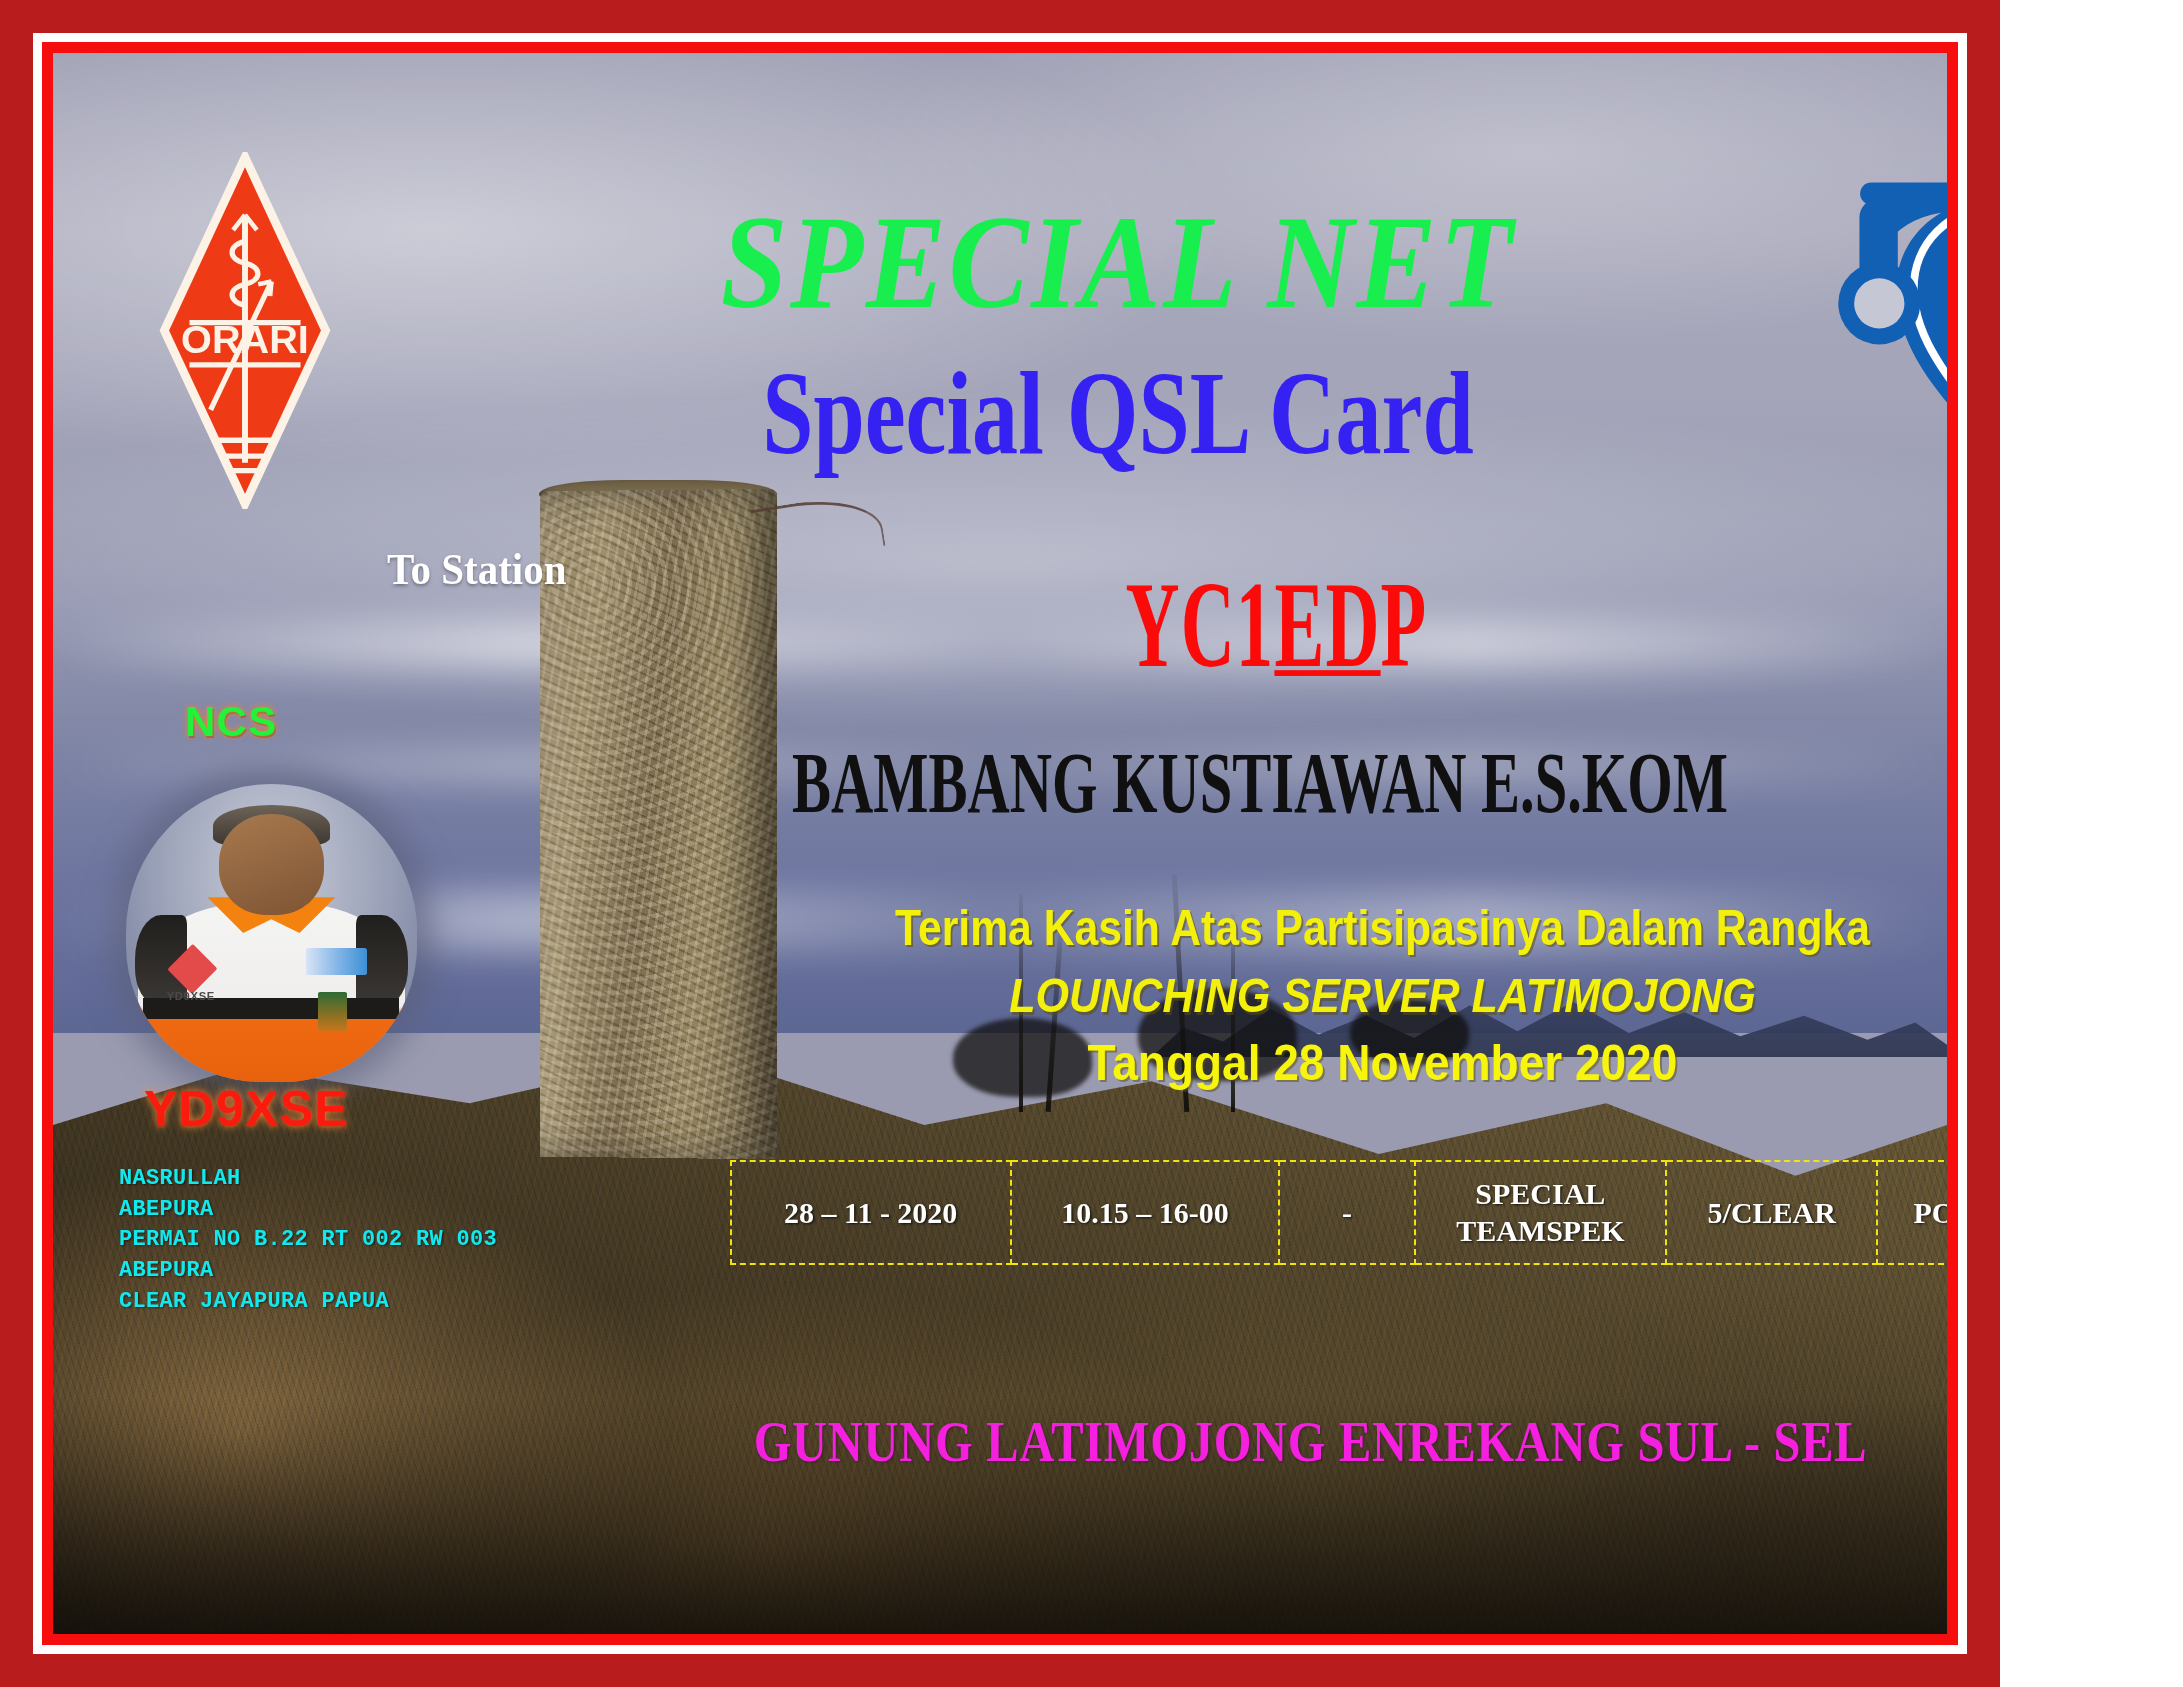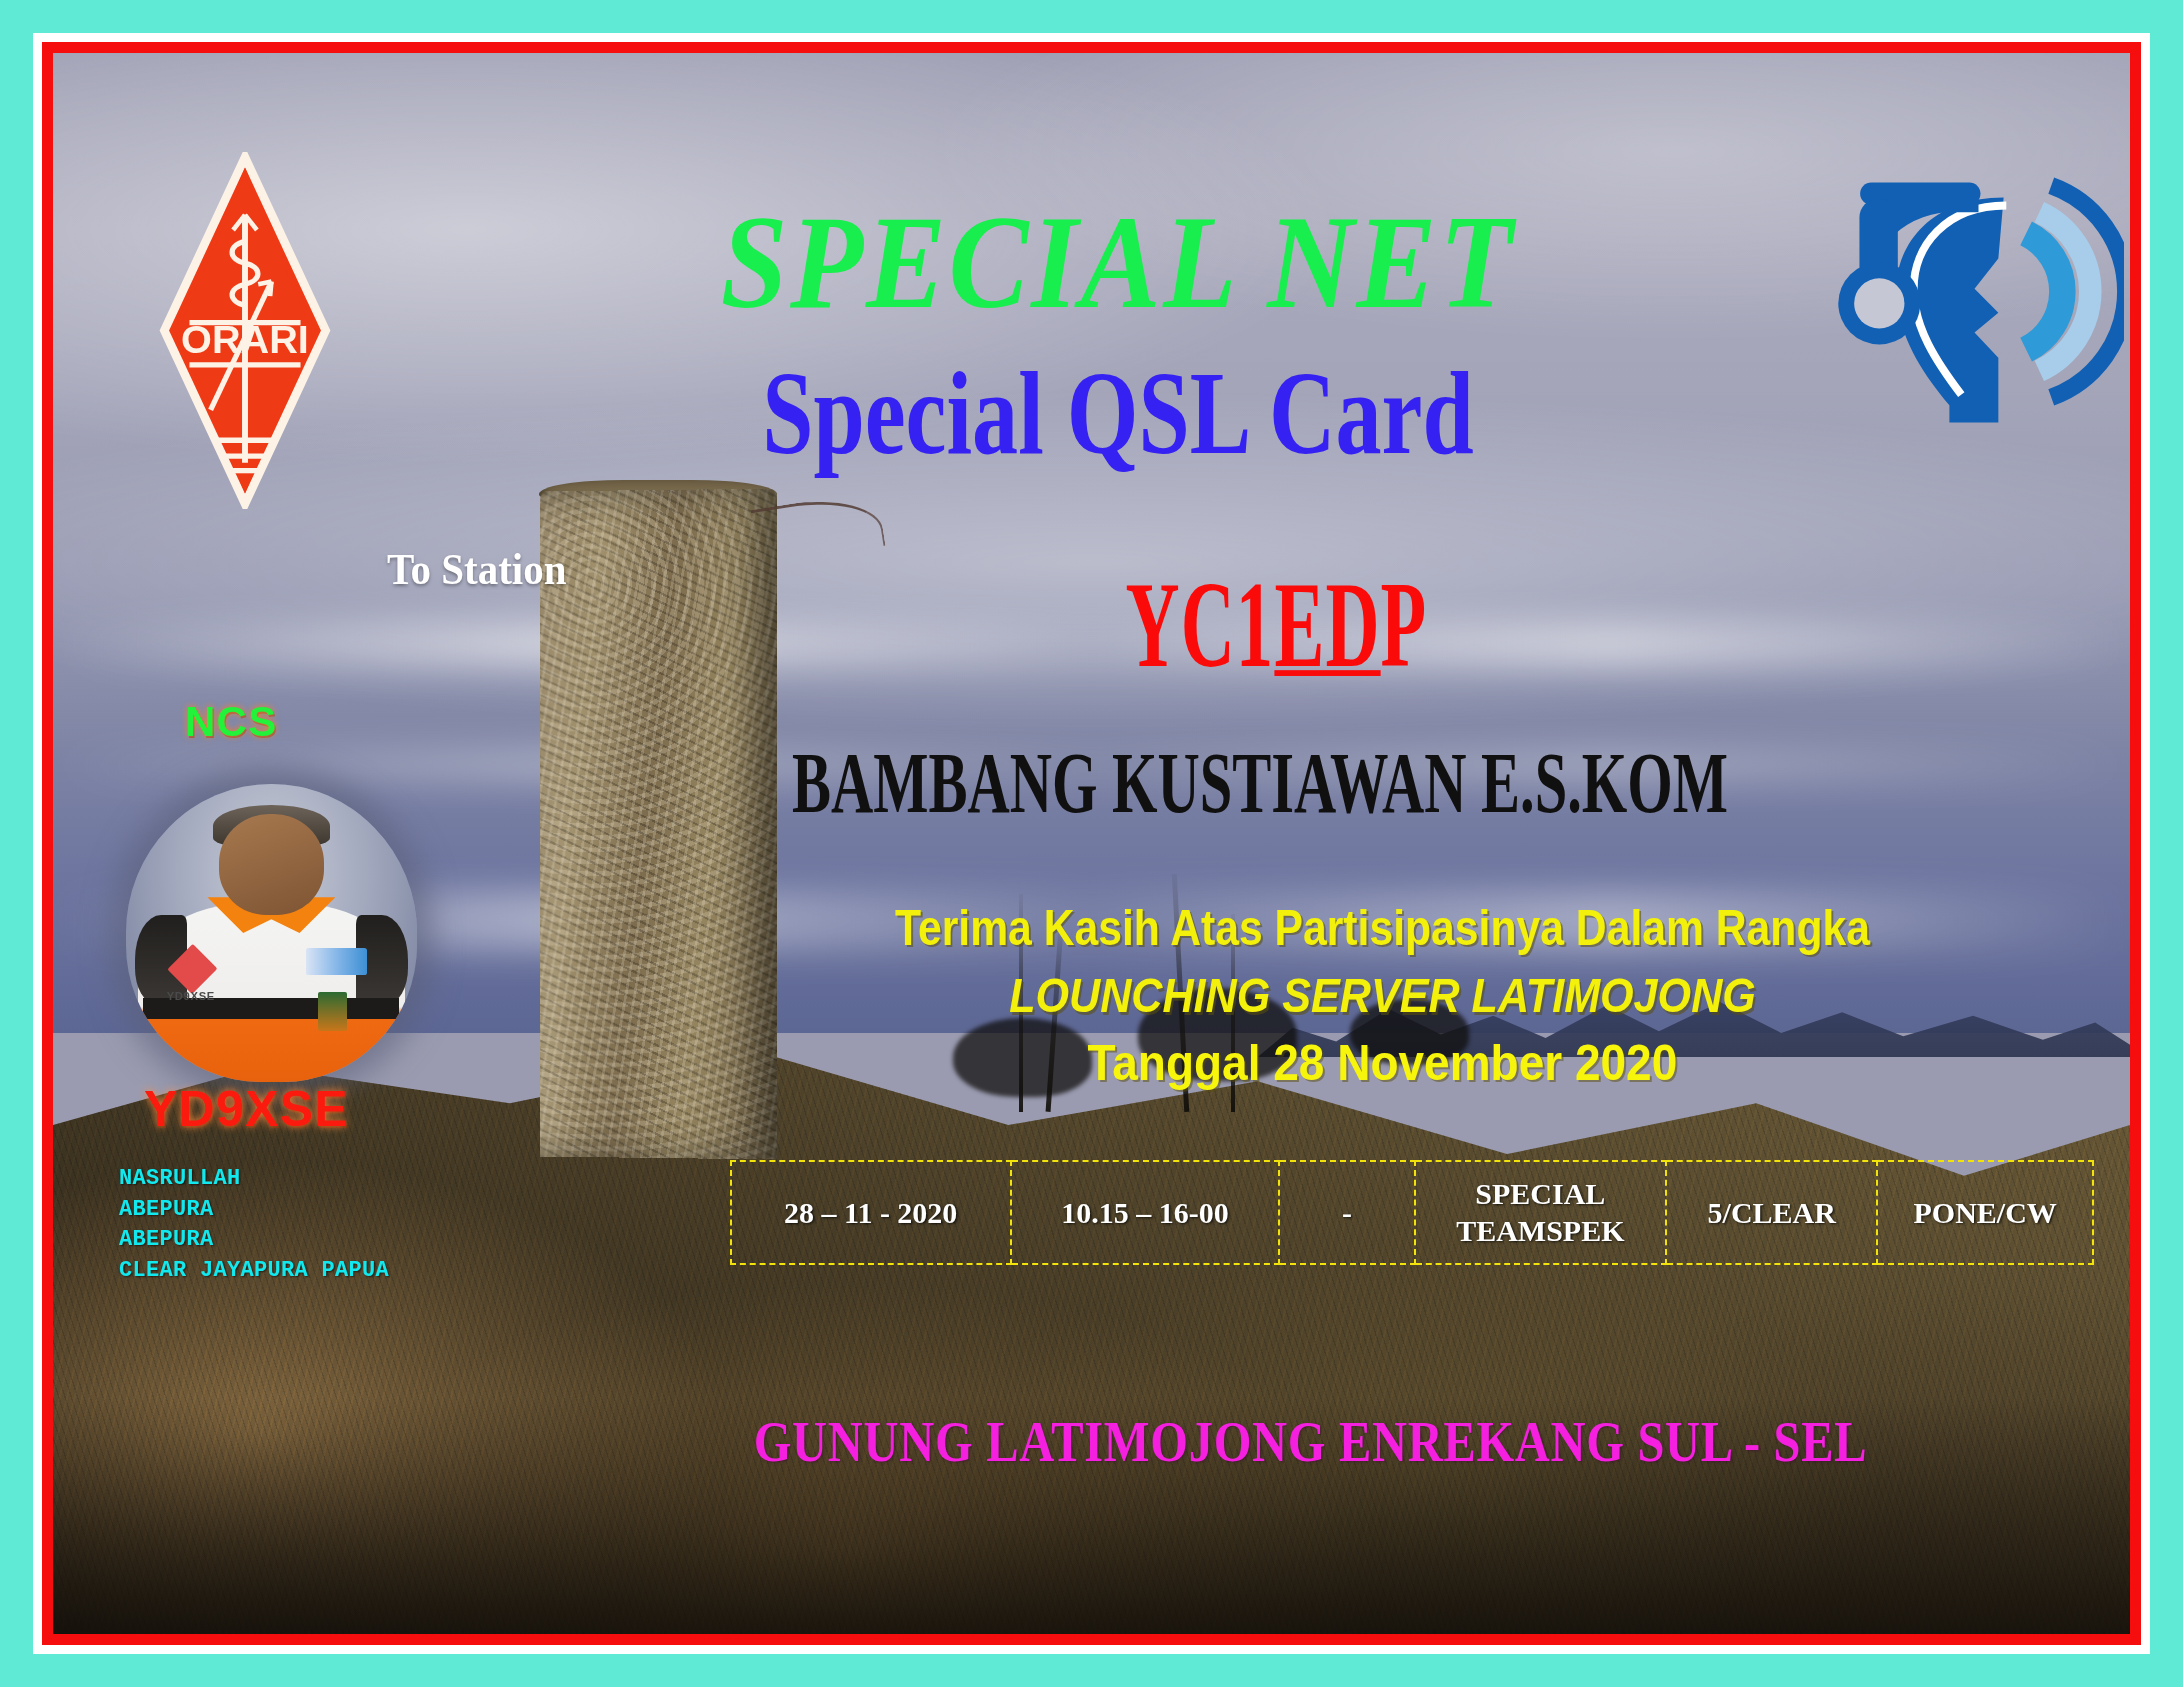--- a/index.html
+++ b/index.html
@@ -1,21 +1,21 @@
 <!DOCTYPE html>
 <html style="font-size:10.6px"><head>
 <meta charset="utf-8">
 <style>
   html,body{margin:0;padding:0;background:#fff;}
   body{font-family:"Liberation Serif",serif;}
 
   .card{
     position:relative;
-    width:2183px;height:1687px;
-    background:#5eead4;
+    width:2000px;height:1687px;
+    background:#b91c1c;
     box-sizing:border-box;
     overflow:hidden;
   }
   
   .border-white{
     position:absolute;left:33px;top:33px;right:33px;bottom:33px;
     background:#ffffff;
   }
   .border-red-inner{
     position:absolute;left:9.3px;top:9.3px;right:9.3px;bottom:9.3px;
@@ -434,20 +434,21 @@
             <div class="op-label">YD9XSE</div>
             <div class="op-hair"></div>
             <div class="op-head"></div>
           </div>
 
           <div class="ncs-call">YD9XSE</div>
 
           <div class="addr">
             <div>NASRULLAH</div>
             <div>ABEPURA</div>
+            <div>PERMAI NO B.22 RT 002 RW 003</div>
             <div>ABEPURA</div>
             <div>CLEAR JAYAPURA PAPUA</div>
           </div>
 
           <table class="qso">
             <tbody>
               <tr class="row">
                 <td class="c0">28 – 11 - 2020</td>
                 <td class="c1">10.15 – 16-00</td>
                 <td class="c2">-</td>

